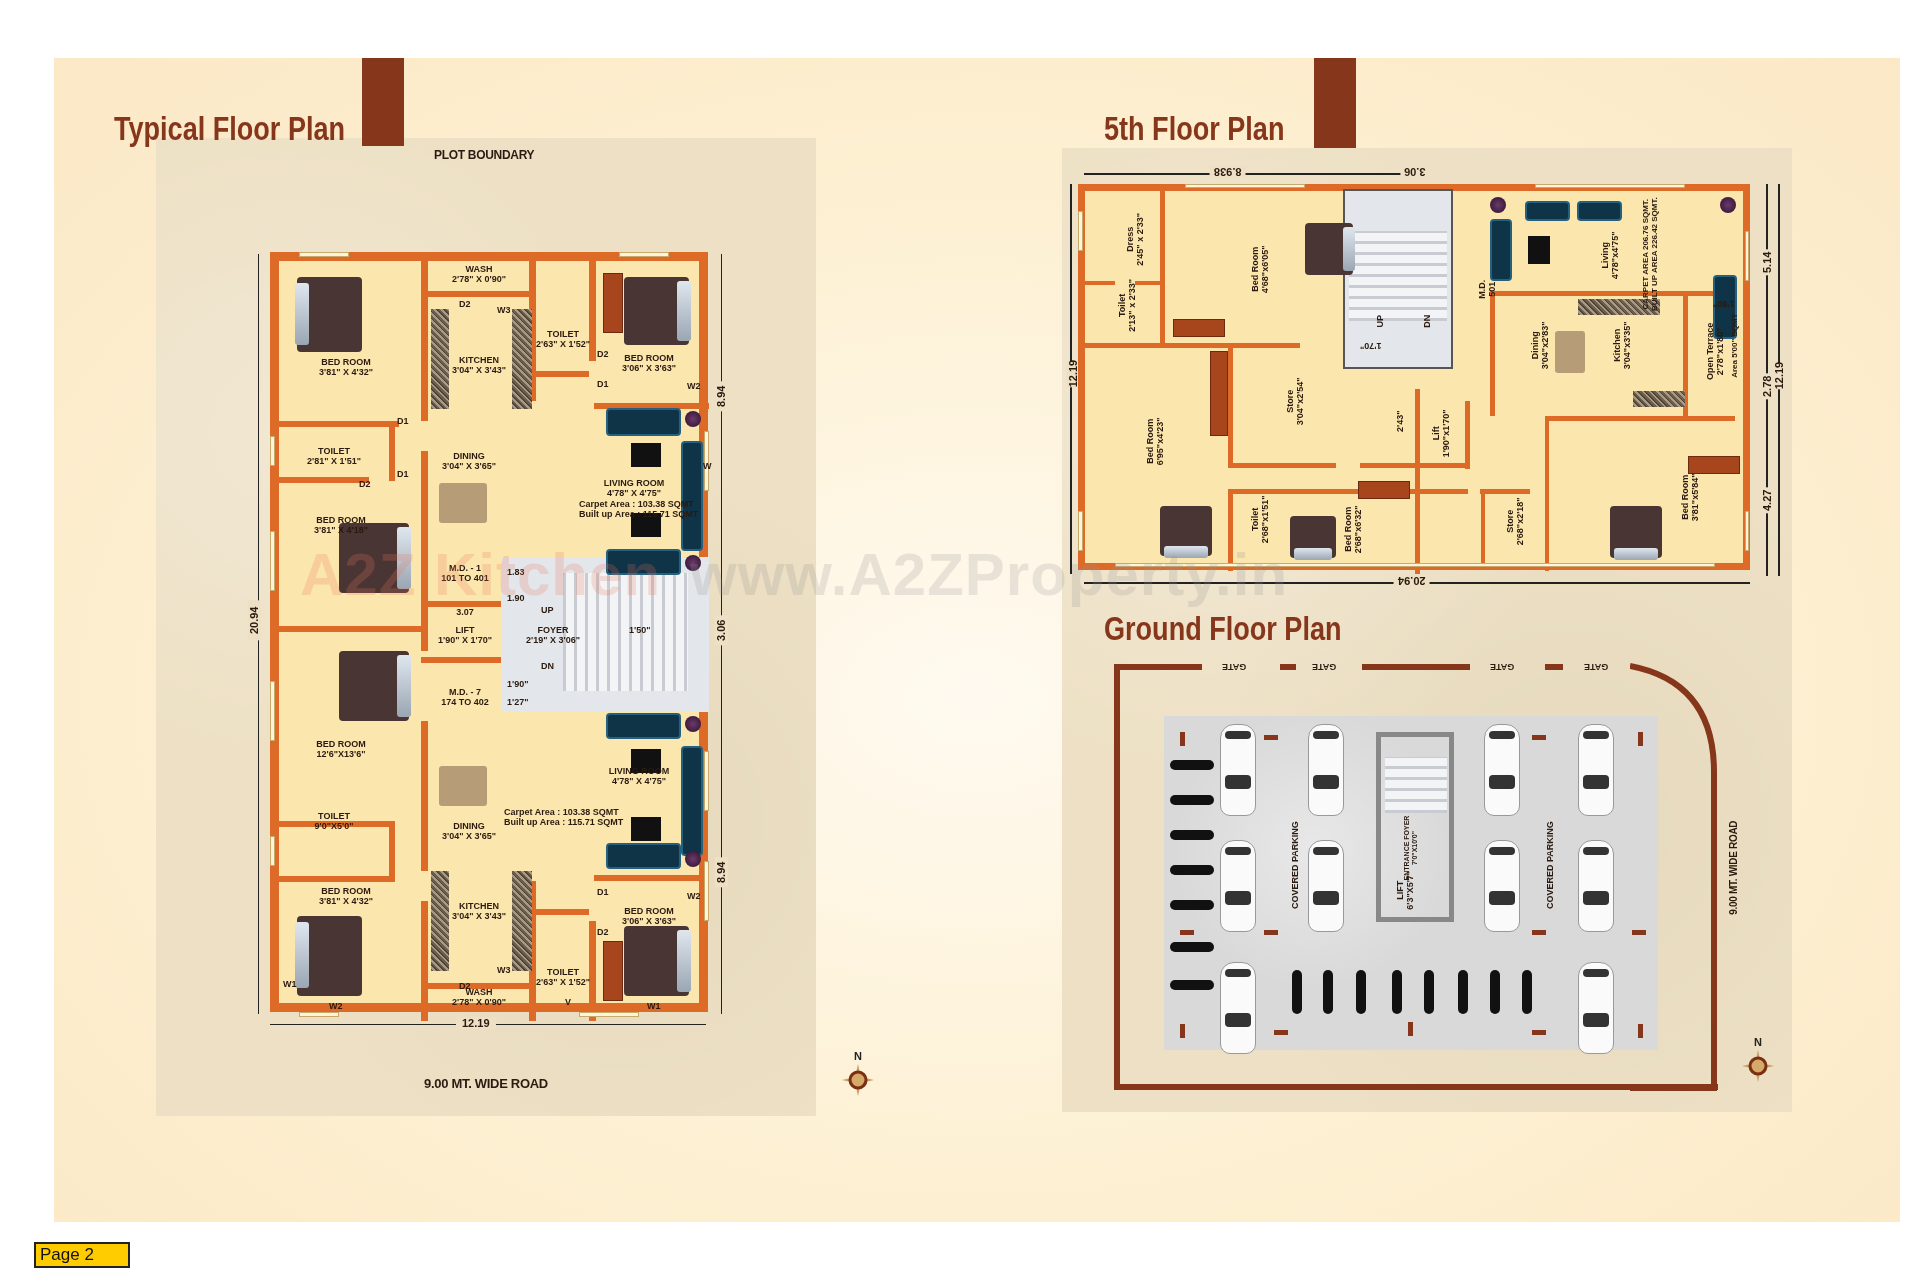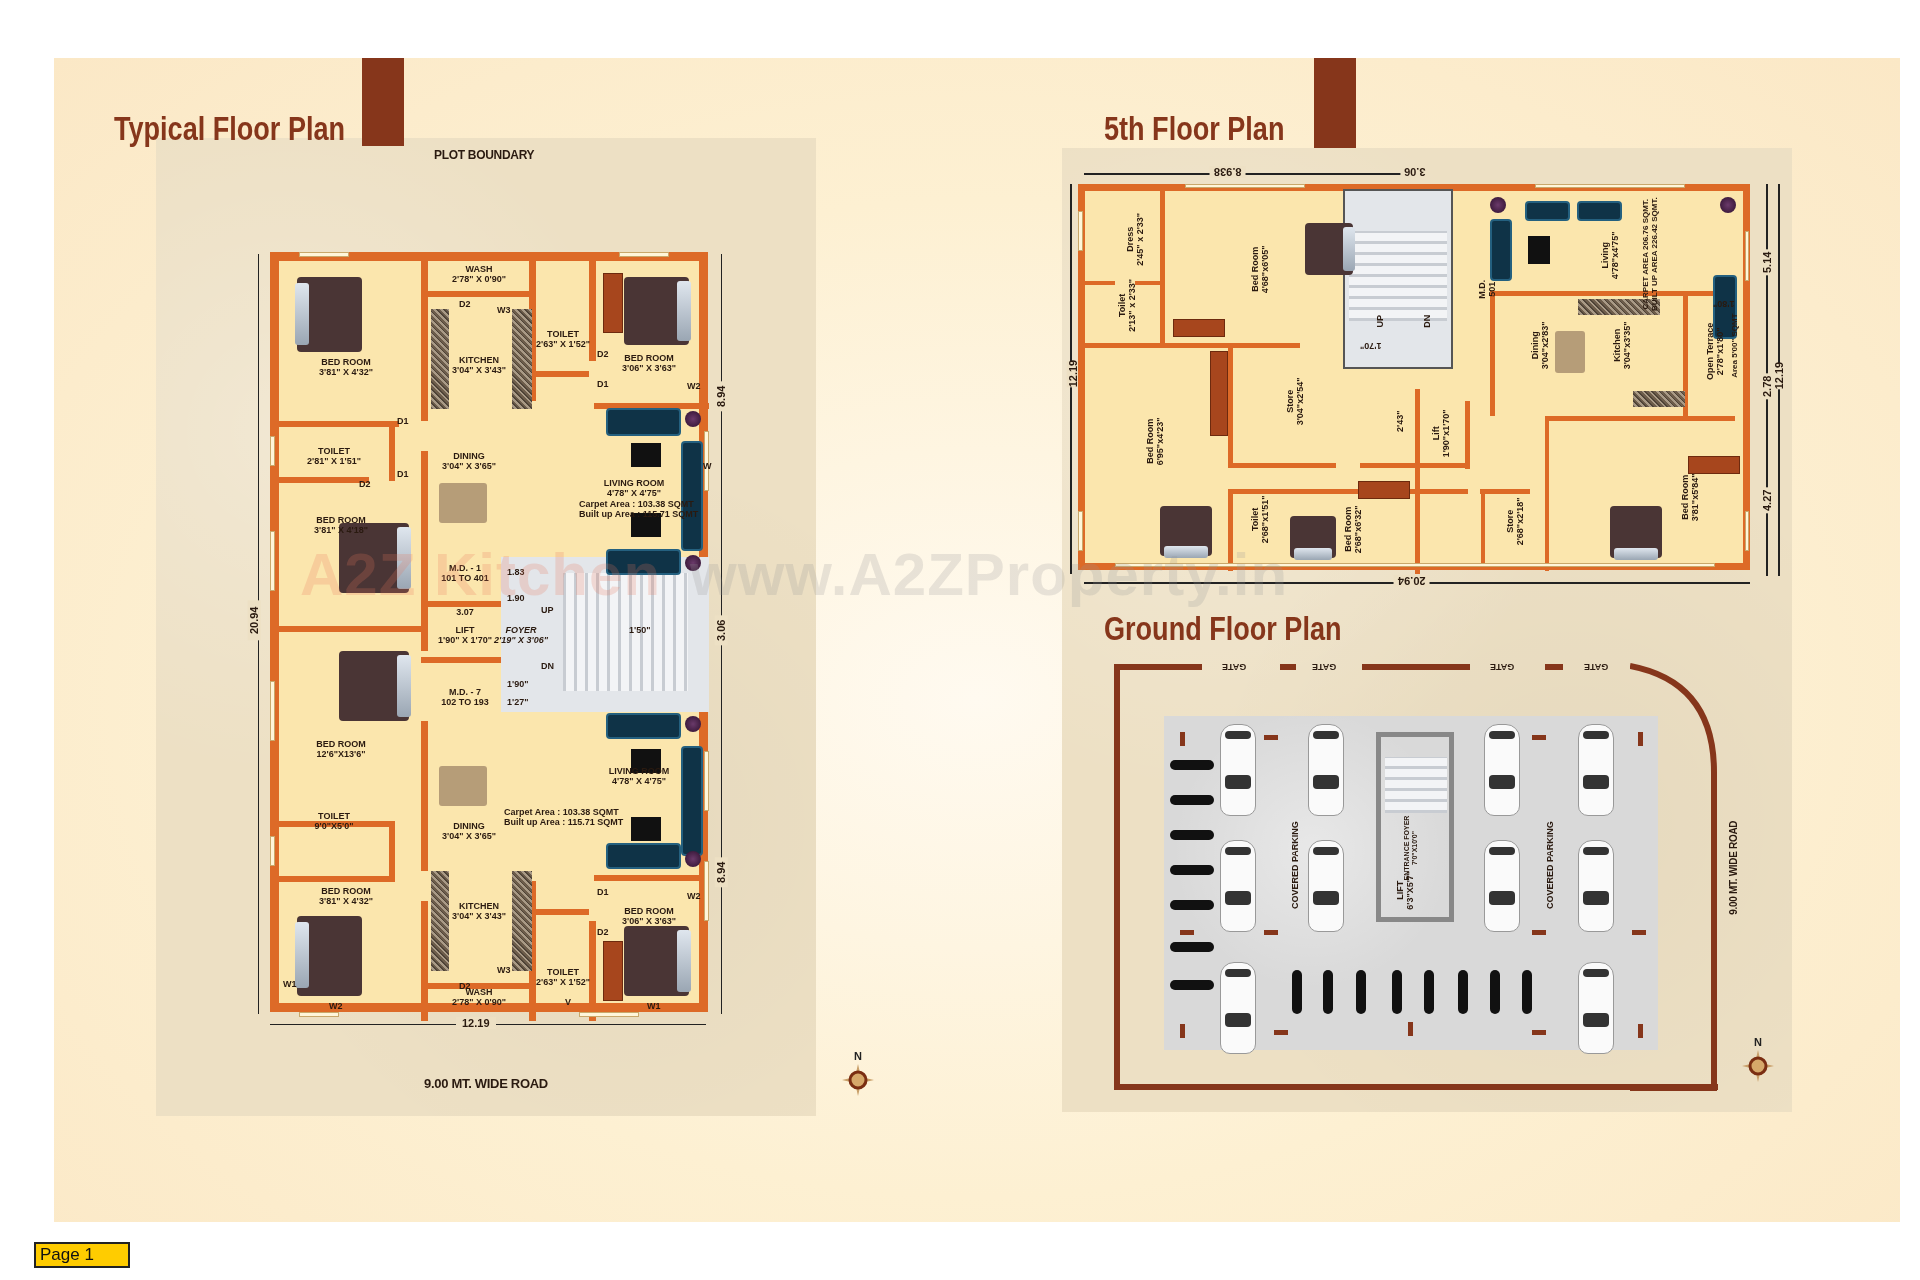--- a/index.html
+++ b/index.html
@@ -174,22 +174,22 @@
   <div class="lbl" style="left:160px;top:94px;width:80px;"><span>KITCHEN</span><br><span>3'04" X 3'43"</span></div>
   <div class="lbl" style="left:255px;top:68px;width:58px;"><span>TOILET</span><br><span>2'63" X 1'52"</span></div>
   <div class="lbl" style="left:330px;top:92px;width:80px;"><span>BED ROOM</span><br><span>3'06" X 3'63"</span></div>
   <div class="lbl" style="left:10px;top:185px;width:90px;"><span>TOILET</span><br><span>2'81" X 1'51"</span></div>
   <div class="lbl" style="left:150px;top:190px;width:80px;"><span>DINING</span><br><span>3'04" X 3'65"</span></div>
   <div class="lbl" style="left:300px;top:217px;width:110px;"><span>LIVING ROOM</span><br><span>4'78" X 4'75"</span><br><span>Carpet Area : 103.38 SQMT</span><br><span>Built up Area : 115.71 SQMT</span></div>
   <div class="lbl" style="left:12px;top:254px;width:100px;"><span>BED ROOM</span><br><span>3'81" X 4'18"</span></div>
   <div class="lbl" style="left:150px;top:302px;width:72px;"><span>M.D. - 1</span><br><span>101 TO 401</span></div>
   <div class="lbl" style="left:150px;top:346px;width:72px;">3.07</div>
   <div class="lbl" style="left:150px;top:364px;width:72px;"><span>LIFT</span><br><span>1'90" X 1'70"</span></div>
-  <div class="lbl" style="left:212px;top:364px;width:60px;font-style:italic;"><span>FOYER</span><br><span>2'19" X 3'06"</span></div>
-  <div class="lbl" style="left:150px;top:426px;width:72px;"><span>M.D. - 7</span><br><span>102 TO 193</span></div>
+  <div class="lbl" style="left:244px;top:364px;width:60px;"><span>FOYER</span><br><span>2'19" X 3'06"</span></div>
+  <div class="lbl" style="left:150px;top:426px;width:72px;"><span>M.D. - 7</span><br><span>174 TO 402</span></div>
   <div class="lbl" style="left:12px;top:478px;width:100px;"><span>BED ROOM</span><br><span>12'6"X13'6"</span></div>
   <div class="lbl" style="left:10px;top:550px;width:90px;"><span>TOILET</span><br><span>9'0"X5'0"</span></div>
   <div class="lbl" style="left:150px;top:560px;width:80px;"><span>DINING</span><br><span>3'04" X 3'65"</span></div>
   <div class="lbl" style="left:320px;top:505px;width:80px;"><span>LIVING ROOM</span><br><span>4'78" X 4'75"</span></div>
   <div class="lbl" style="left:225px;top:546px;width:110px;"><span>Carpet Area : 103.38 SQMT</span><br><span>Built up Area : 115.71 SQMT</span></div>
   <div class="lbl" style="left:12px;top:625px;width:110px;"><span>BED ROOM</span><br><span>3'81" X 4'32"</span></div>
   <div class="lbl" style="left:160px;top:640px;width:80px;"><span>KITCHEN</span><br><span>3'04" X 3'43"</span></div>
   <div class="lbl" style="left:330px;top:645px;width:80px;"><span>BED ROOM</span><br><span>3'06" X 3'63"</span></div>
   <div class="lbl" style="left:255px;top:706px;width:58px;"><span>TOILET</span><br><span>2'63" X 1'52"</span></div>
   <div class="lbl" style="left:150px;top:726px;width:100px;"><span>WASH</span><br><span>2'78" X 0'90"</span></div>
@@ -404,13 +404,13 @@
   <div class="n">N</div>
   <svg class="star" viewBox="0 0 32 32">
       <polygon points="16,0 19,13 32,16 19,19 16,32 13,19 0,16 13,13" fill="#c9a06a"></polygon>
       <circle cx="16" cy="16" r="8" fill="#d6a86a" stroke="#7a2e12" stroke-width="3"></circle>
     </svg>
 </div>
 
 <div class="watermark" style="left:300px;top:540px;color:rgba(230,120,90,0.22);">A2Z Kitchen</div>
 <div class="watermark" style="left:690px;top:540px;">www.A2ZProperty.in</div>
 
-<div class="page-label">Page 1</div>
+<div class="page-label">Page 2</div>
 
 </body></html>

